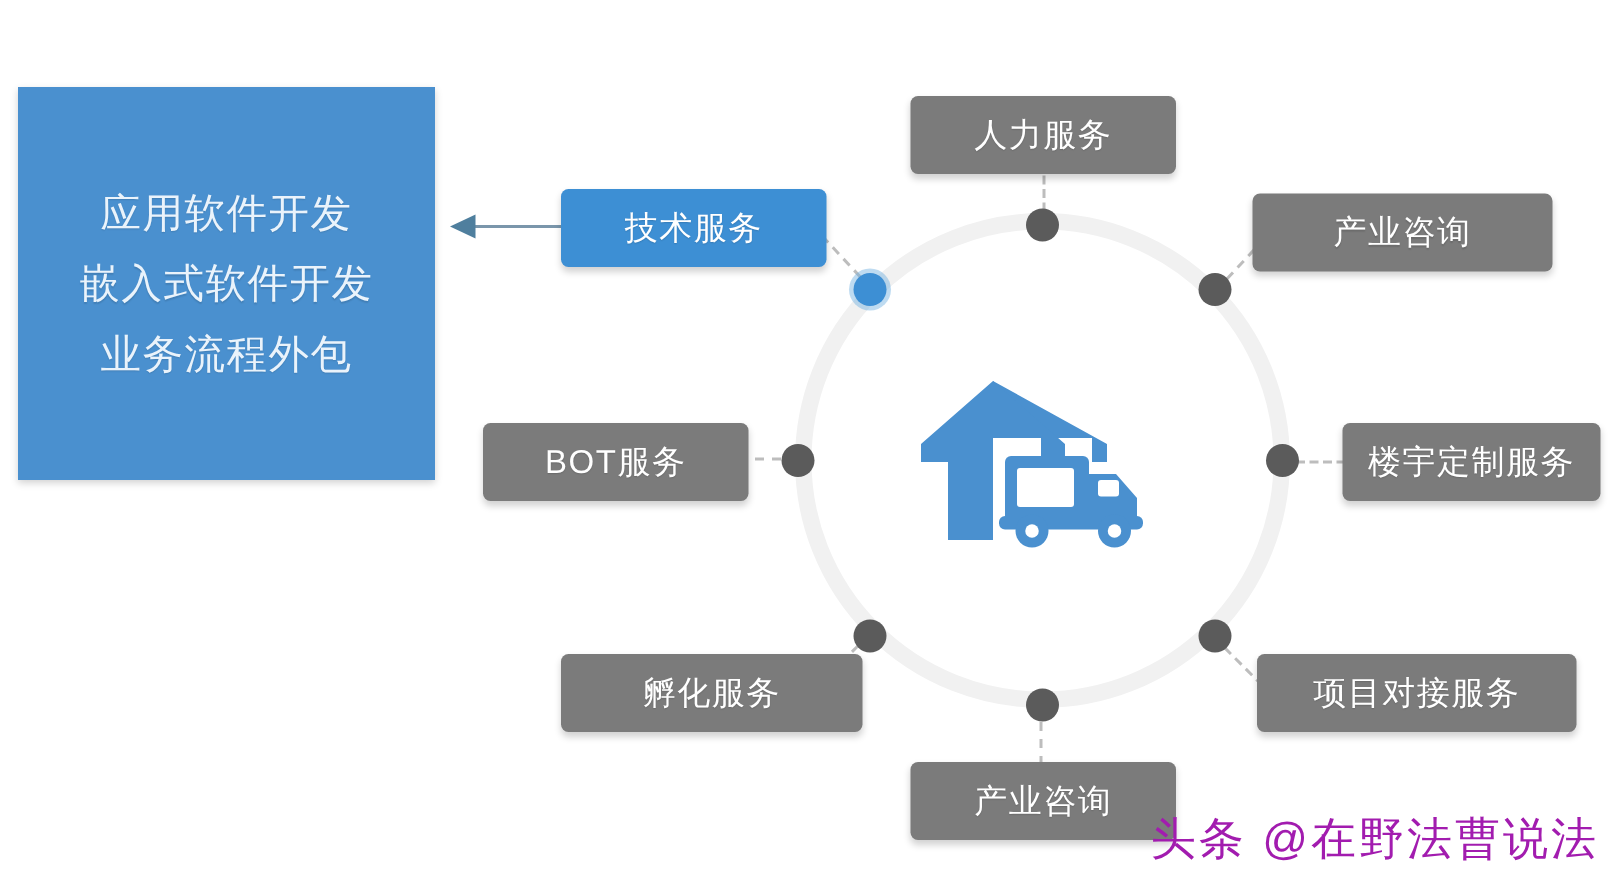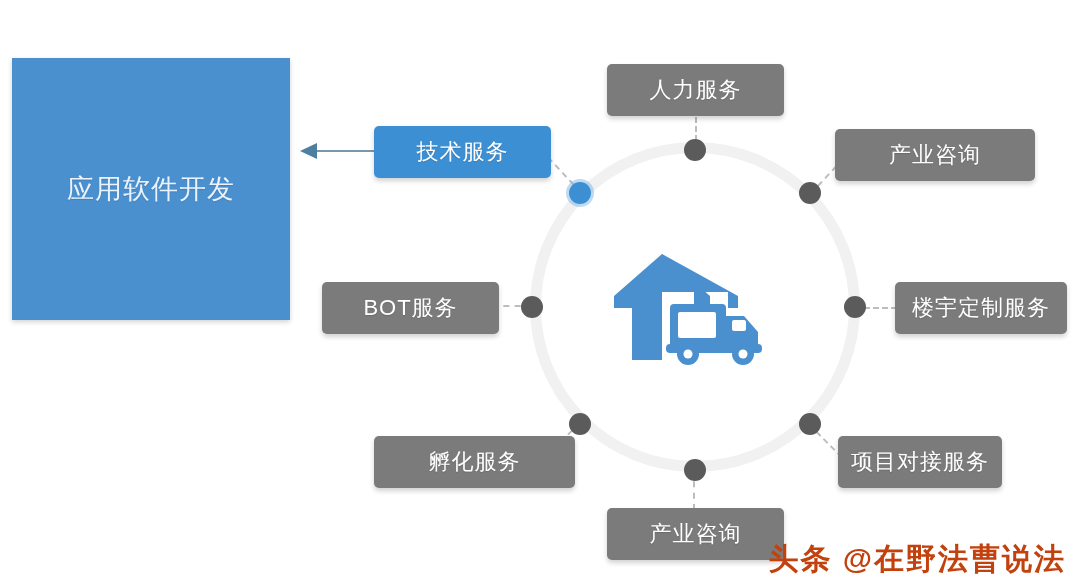--- a/index.html
+++ b/index.html
@@ -131,33 +131,35 @@
   .chip.active {
     background: #3d8fd4;
   }
 
   
   .watermark {
     position: absolute;
     right: 14px;
     bottom: 8px;
     font-size: 30px;
-    color: #c2410c;
+    color: #a21caf;
     letter-spacing: 2px;
     white-space: nowrap;
-    font-weight: bold;
+    font-weight: normal;
   }
 </style>
 </head>
 <body>
 
 <div id="stage">
 
   <div class="detail-panel">
     <div class="detail-line">应用软件开发</div>
+    <div class="detail-line">嵌入式软件开发</div>
+    <div class="detail-line">业务流程外包</div>
   </div>
 
   <div class="arrow-wrap">
     <div class="arrow-line"></div>
     <div class="arrow-head"></div>
   </div>
 
   <div class="ring"></div>
 
   <div class="center-icon">
@@ -202,21 +204,21 @@
   </div>
 
   <div class="chip" style="left:835px; top:129px; width:200px;">
     <span>产业咨询</span>
   </div>
 
   <div class="chip" style="left:895px; top:282px; width:172px;align-items:center;">
     <span>楼宇定制服务</span>
   </div>
 
-  <div class="chip" style="left:838px; top:436px; width:164px;">
+  <div class="chip" style="left:838px; top:436px; width:213px;">
     <span>项目对接服务</span>
   </div>
 
   <div class="chip" style="left:607px; top:508px; width:177px;">
     <span>产业咨询</span>
   </div>
 
   <div class="chip" style="left:374px; top:436px; width:201px;">
     <span>孵化服务</span>
   </div>

